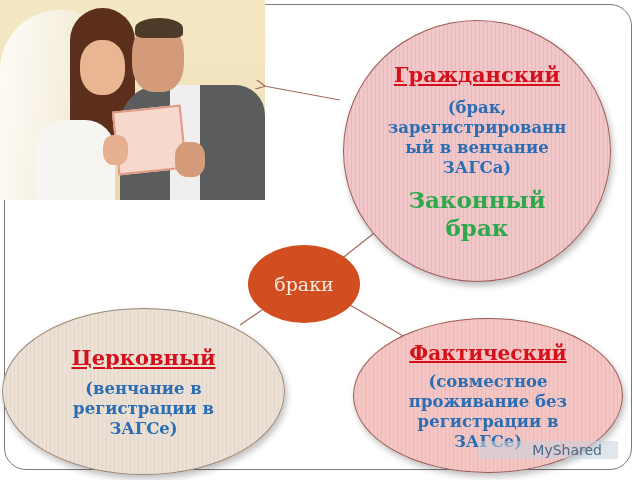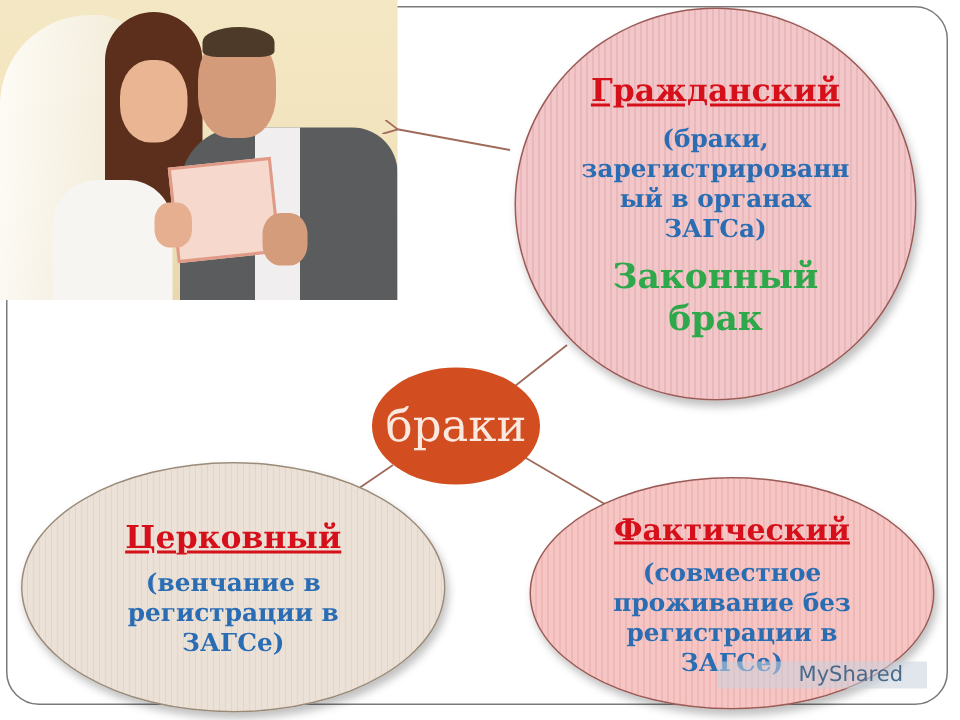--- a/index.html
+++ b/index.html
@@ -29,37 +29,37 @@
   .photo .cert { position:absolute; left:115px; top:108px; width:65px; height:60px; background:#f6d8cc; border:2px solid #e19a86; transform: rotate(-6deg); }
   .photo .hand1 { position:absolute; left:103px; top:135px; width:25px; height:30px; background:#e6b090; border-radius: 40%; }
   .photo .hand2 { position:absolute; left:175px; top:142px; width:30px; height:35px; background:#d59c7b; border-radius: 40%; }
 
   .node {
     position: absolute; box-sizing: border-box; text-align: center;
     display: flex; flex-direction: column; align-items: center; justify-content: center;
     font-weight: bold;
   }
   .node-civil {
-    left: 343px; top: 5px; width: 268px; height: 262px; border-radius: 50%;
+    left: 343px; top: 20px; width: 268px; height: 262px; border-radius: 50%;
     background: repeating-linear-gradient(90deg, #f2c7c9 0px, #f2c7c9 3px, #eab8bb 3px, #eab8bb 4px);
     border: 1.5px solid #9a5a55; box-shadow: 2px 4px 6px rgba(0,0,0,0.25);
   }
   .node-church {
-    left: 14px; top: 308px; width: 283px; height: 167px; border-radius: 50%;
+    left: 2px; top: 308px; width: 283px; height: 167px; border-radius: 50%;
     background: repeating-linear-gradient(90deg, #ece1d7 0px, #ece1d7 3px, #e3d5c8 3px, #e3d5c8 4px);
     border: 1.5px solid #9a8a78; box-shadow: 2px 4px 6px rgba(0,0,0,0.25);
   }
   .node-fact {
     left: 353px; top: 318px; width: 270px; height: 155px; border-radius: 50%;
     background: repeating-linear-gradient(90deg, #f6c6c4 0px, #f6c6c4 3px, #efb7b6 3px, #efb7b6 4px);
     border: 1.5px solid #9a5a55; box-shadow: 2px 4px 6px rgba(0,0,0,0.25);
   }
   .node-center {
     left: 248px; top: 245px; width: 112px; height: 78px; border-radius: 50%;
-    background: #d24d1f; color: #fbe8df; font-weight: normal; font-size: 30px;
+    background: #d24d1f; color: #fbe8df; font-weight: normal; font-size: 19px;
   }
 
   .title-red { color: #d6101a; text-decoration: underline; font-size: 21px; line-height: 26px; }
   .desc-blue { color: #2a6db3; font-size: 16.5px; line-height: 20px; }
   .green { color: #2ea84a; font-size: 23px; line-height: 28px; }
 
   .node-civil .title-red { margin-top: 2px; margin-bottom: 10px; }
   .node-civil .desc-blue { margin-bottom: 8px; }
   .node-church .title-red { margin-bottom: 8px; }
   .node-fact .title-red { margin-bottom: 6px; font-size: 20px; }
@@ -98,23 +98,23 @@
   </defs>
   <line x1="340" y1="100" x2="264" y2="86" stroke="#a06a5a" stroke-width="1.2" marker-end="url(#arrowhead)"></line>
   <line x1="340" y1="260" x2="378" y2="230" stroke="#a06a5a" stroke-width="1.2"></line>
   <line x1="262" y1="310" x2="240" y2="325" stroke="#a06a5a" stroke-width="1.2"></line>
   <line x1="350" y1="305" x2="410" y2="340" stroke="#a06a5a" stroke-width="1.2"></line>
 </svg>
 
 <div class="node node-civil">
   <div class="title-red">Гражданский</div>
   <div class="desc-blue">
-    <div>(браки,</div>
+    <div>(брак,</div>
     <div>зарегистрированн</div>
-    <div>ый в органах</div>
+    <div>ый в венчание</div>
     <div>ЗАГСа)</div>
   </div>
   <div class="green">
     <div>Законный</div>
     <div>брак</div>
   </div>
 </div>
 
 <div class="node node-center">
   <span>браки</span>

